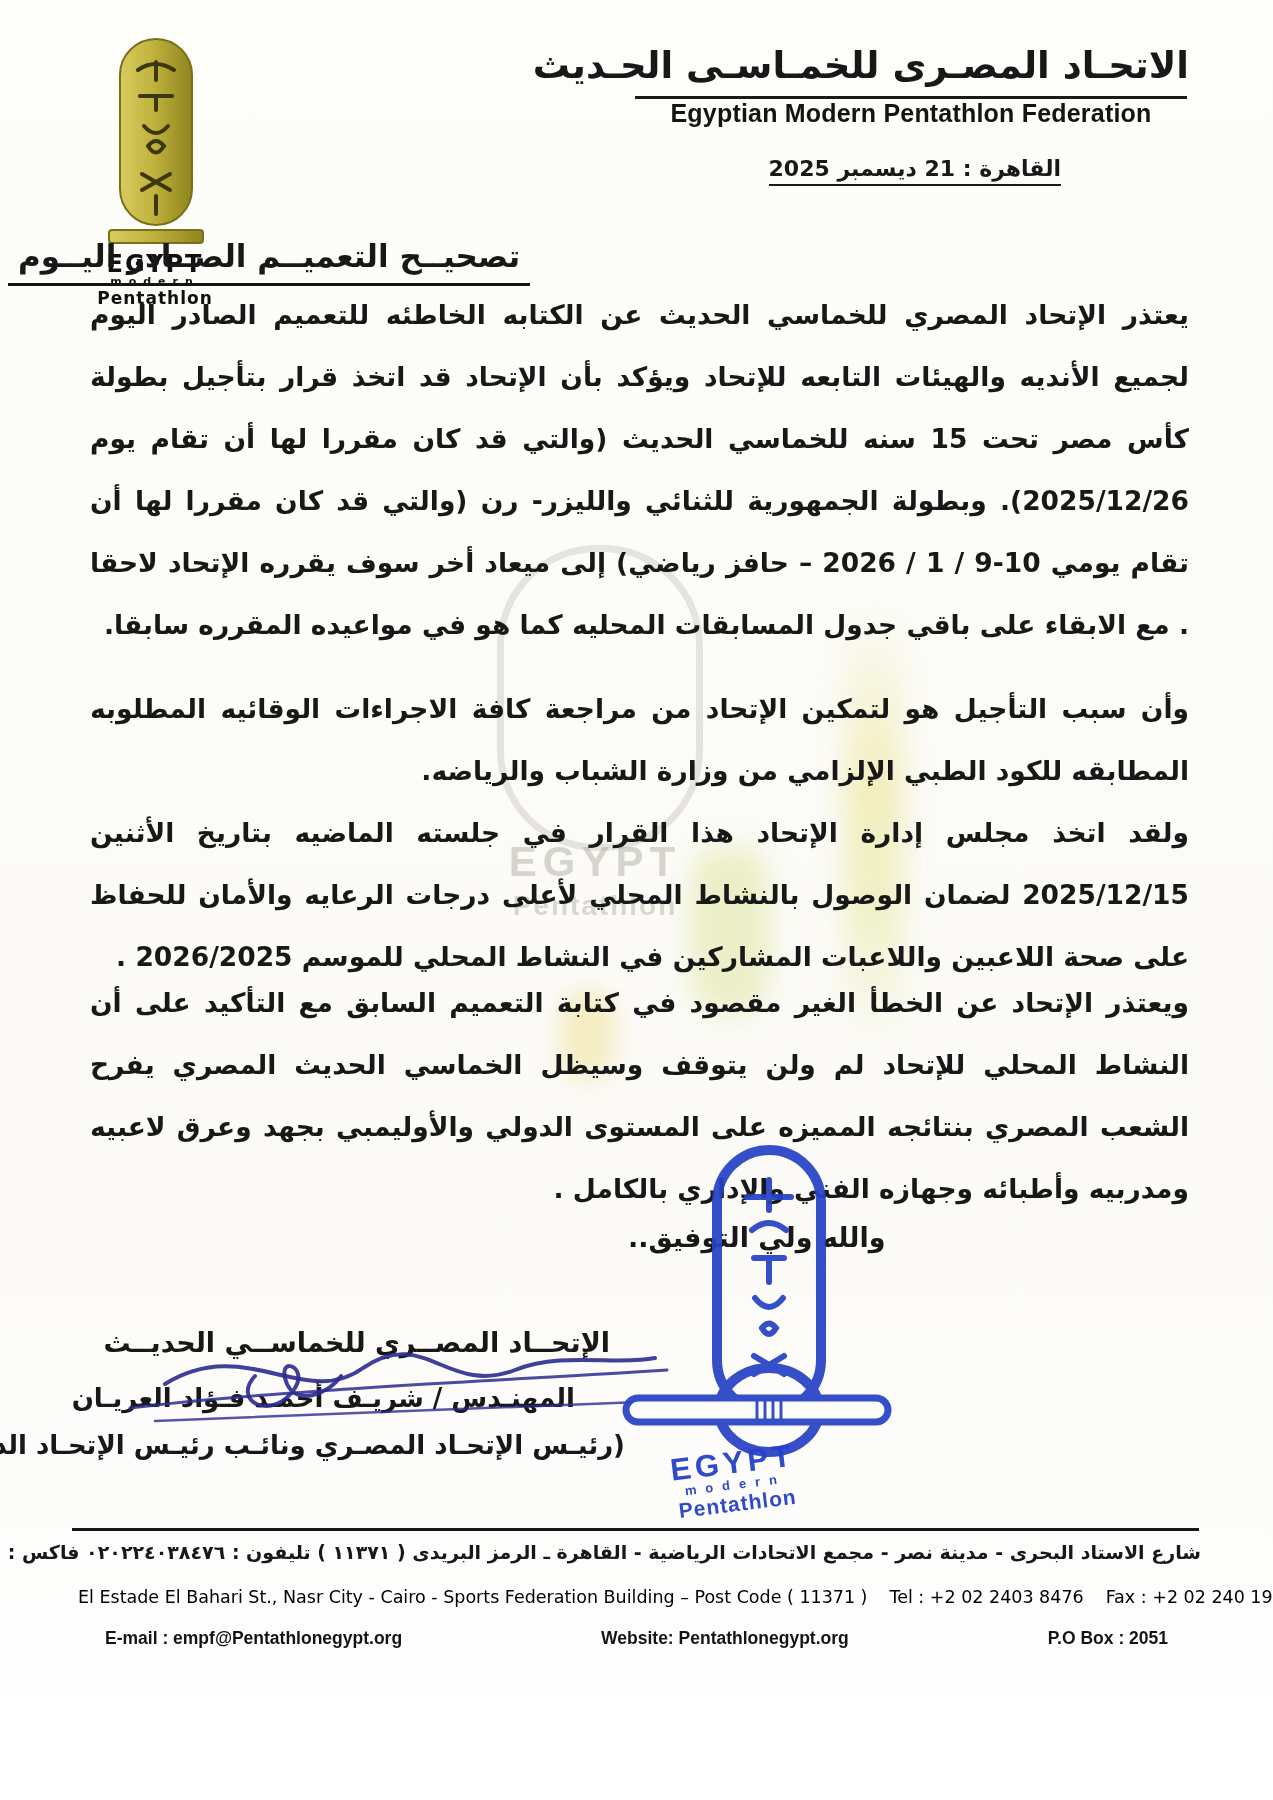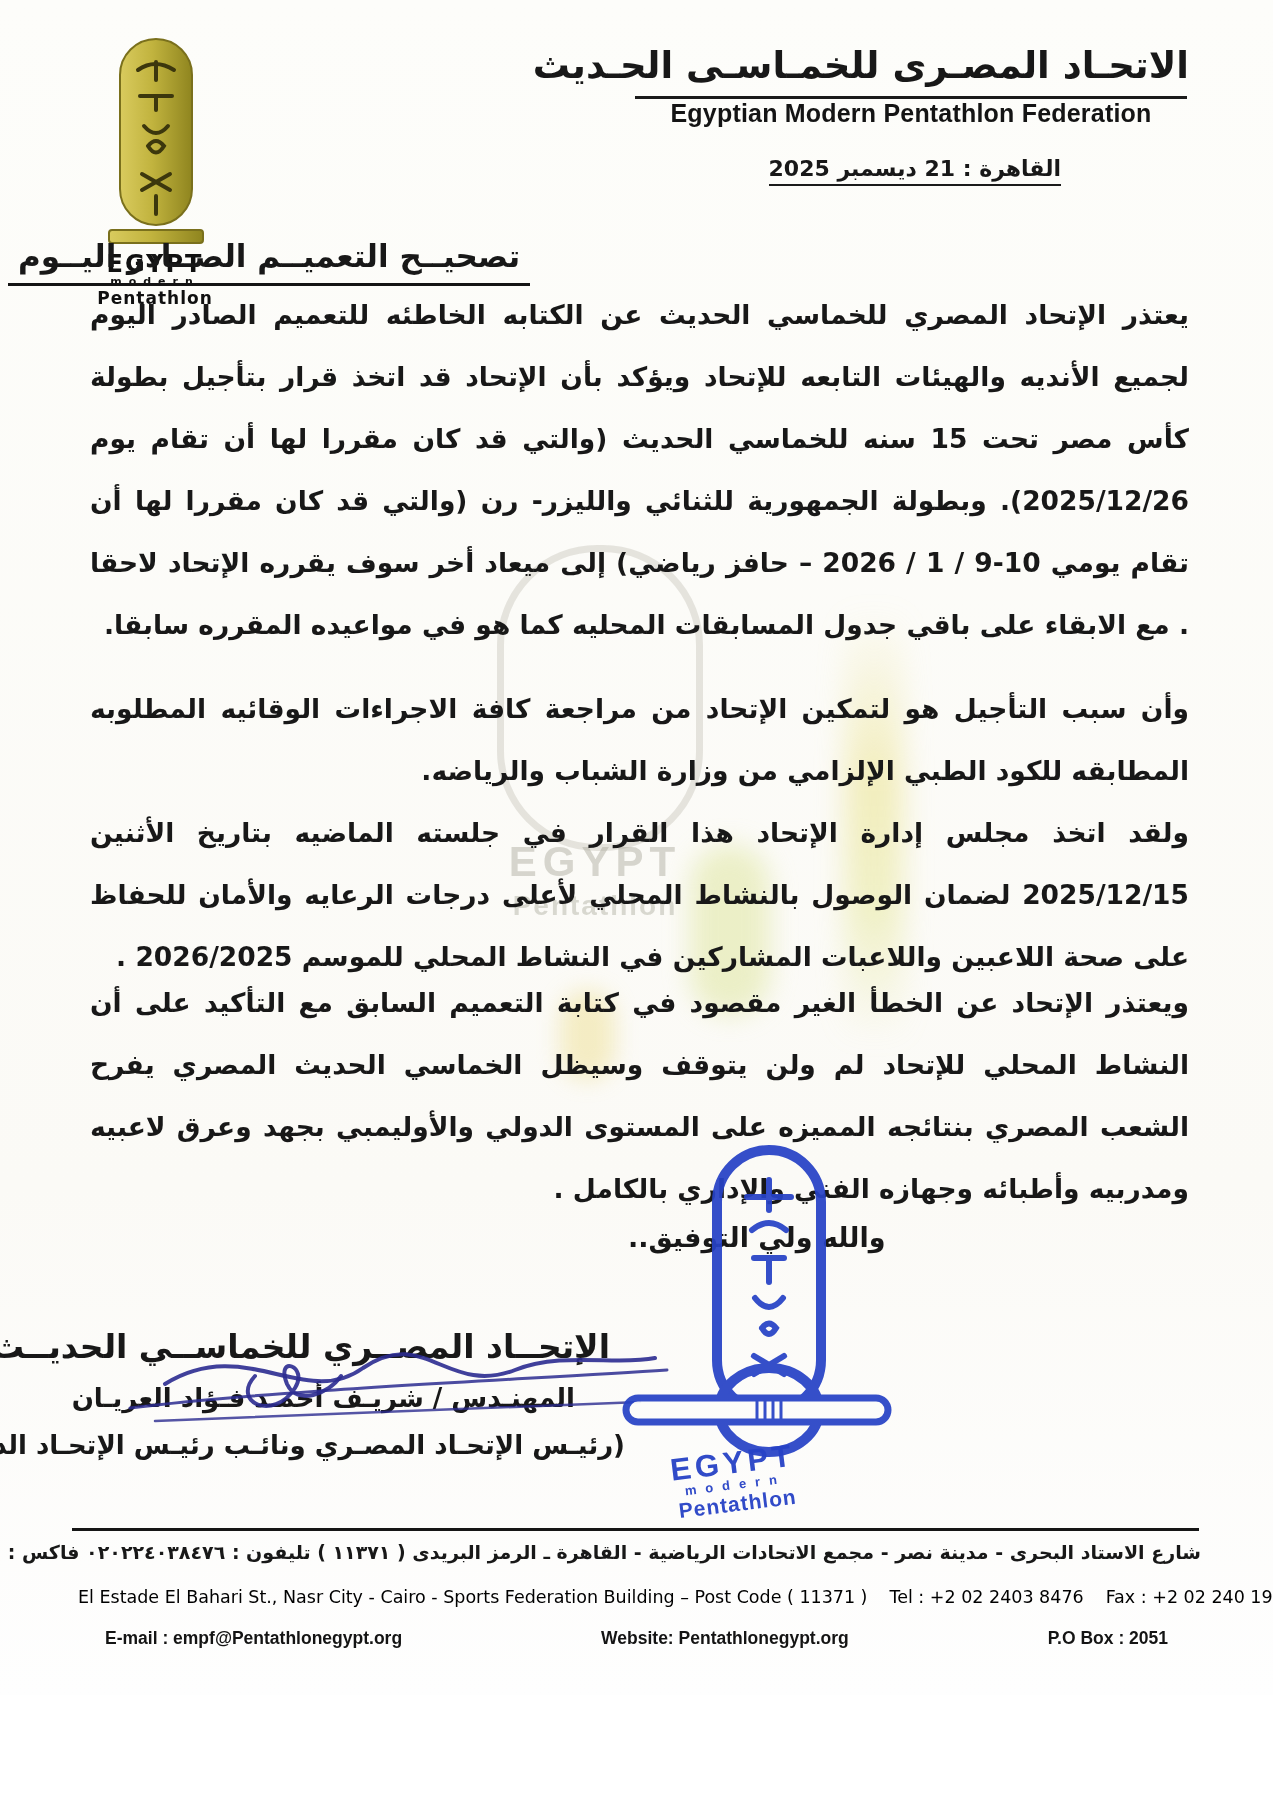--- a/index.html
+++ b/index.html
@@ -26,21 +26,21 @@
 
   
   .doc-title{position:absolute;top:238px;left:0;width:1178px;text-align:left;}
   .doc-title span{display:inline-block;transform:translateX(8px);font-size:31px;
                   border-bottom:3.5px solid #141414;padding:0 10px 9px 10px;}
   .para{position:absolute;left:90px;right:84px;font-size:26.5px;line-height:62px;
         text-align:justify;}
   .p1{top:284px;} .p2{top:678px;} .p3{top:802px;} .p4{top:972px;}
   .closing{position:absolute;left:628px;top:1222px;font-size:27px;white-space:nowrap;}
 
-  .sig-org {position:absolute;left:140px;top:1327px;width:470px;text-align:center;font-size:33px;white-space:nowrap;}
+  .sig-org {position:absolute;left:140px;top:1327px;width:470px;text-align:center;font-size:27px;white-space:nowrap;}
   .sig-name{position:absolute;left:95px; top:1383px;width:480px;text-align:center;font-size:26px;white-space:nowrap;}
   .sig-role{position:absolute;left:55px; top:1430px;width:570px;text-align:center;font-size:26px;white-space:nowrap;}
   .sig-svg{position:absolute;left:95px;top:1318px;}
 
   
   .stamp-svg{position:absolute;left:622px;top:1142px;opacity:0.93;}
   .stamp-txt{position:absolute;left:630px;top:1448px;width:210px;text-align:center;
              color:#2742c6;transform:rotate(-7deg);opacity:0.95;}
   .stamp-t1{font-size:31px;font-weight:bold;letter-spacing:4px;line-height:30px;font-family:"Liberation Sans",sans-serif;}
   .stamp-t2{font-size:13px;font-weight:bold;letter-spacing:9px;line-height:14px;font-family:"Liberation Sans",sans-serif;}

